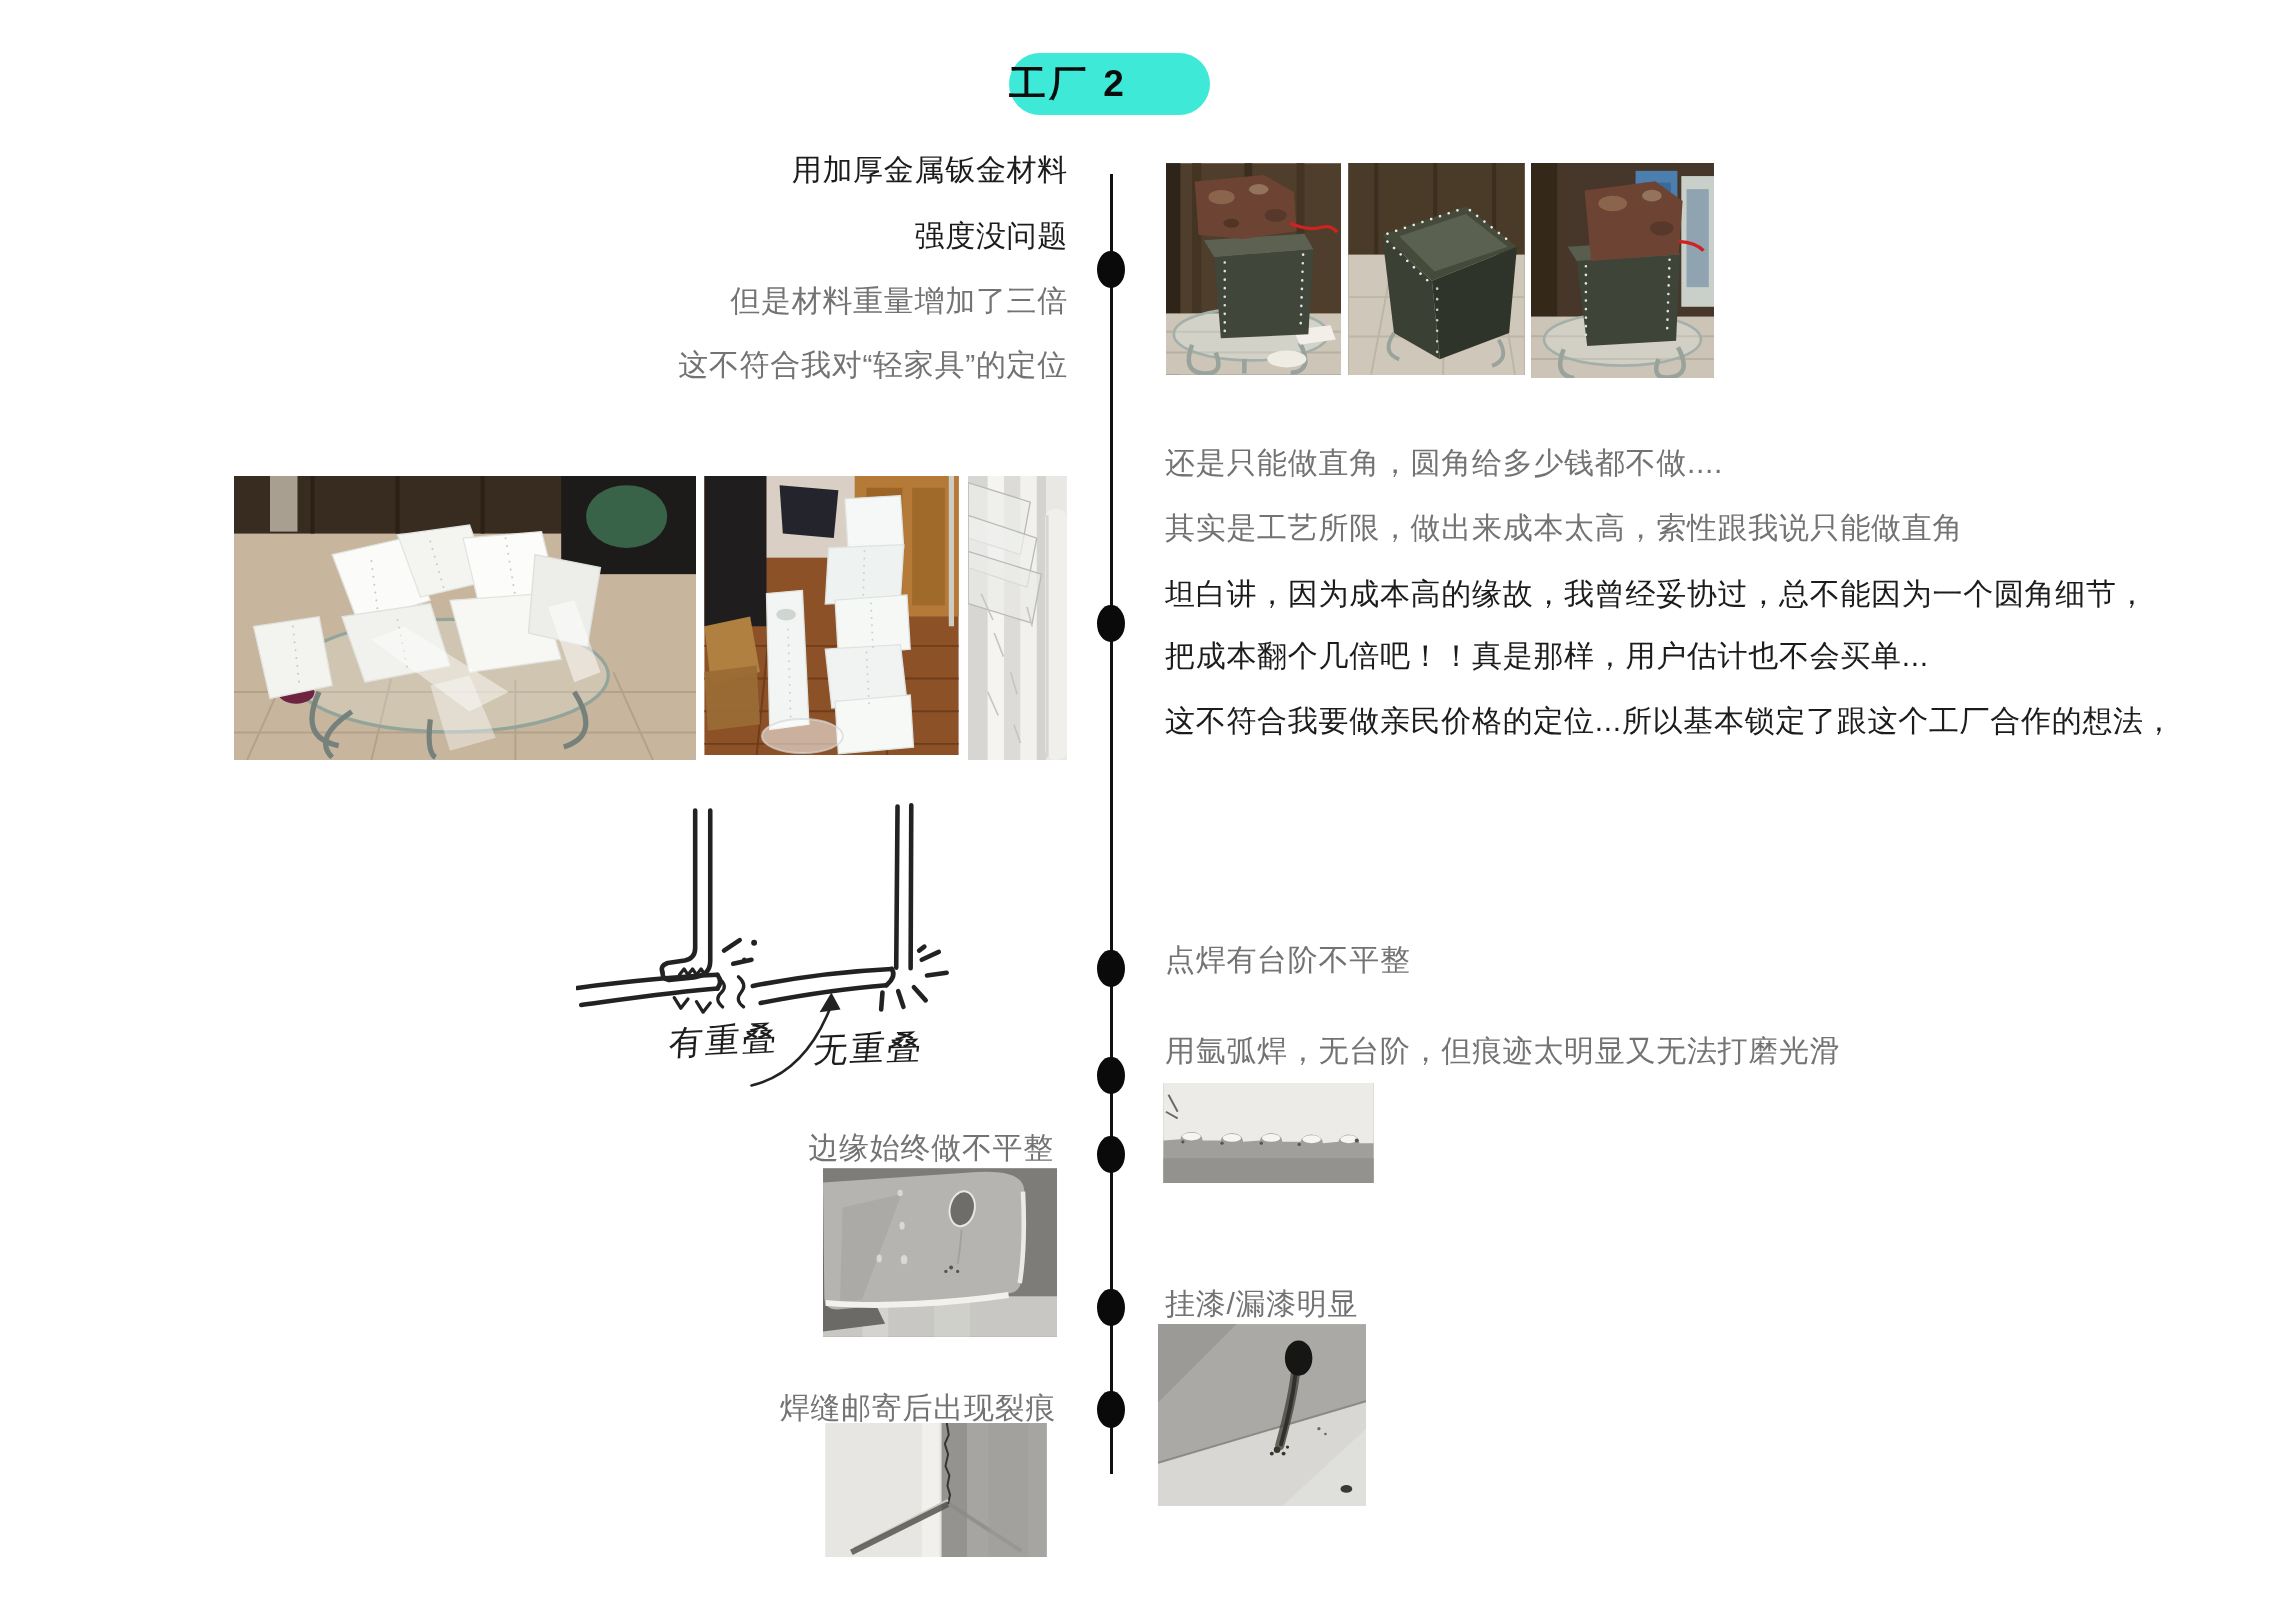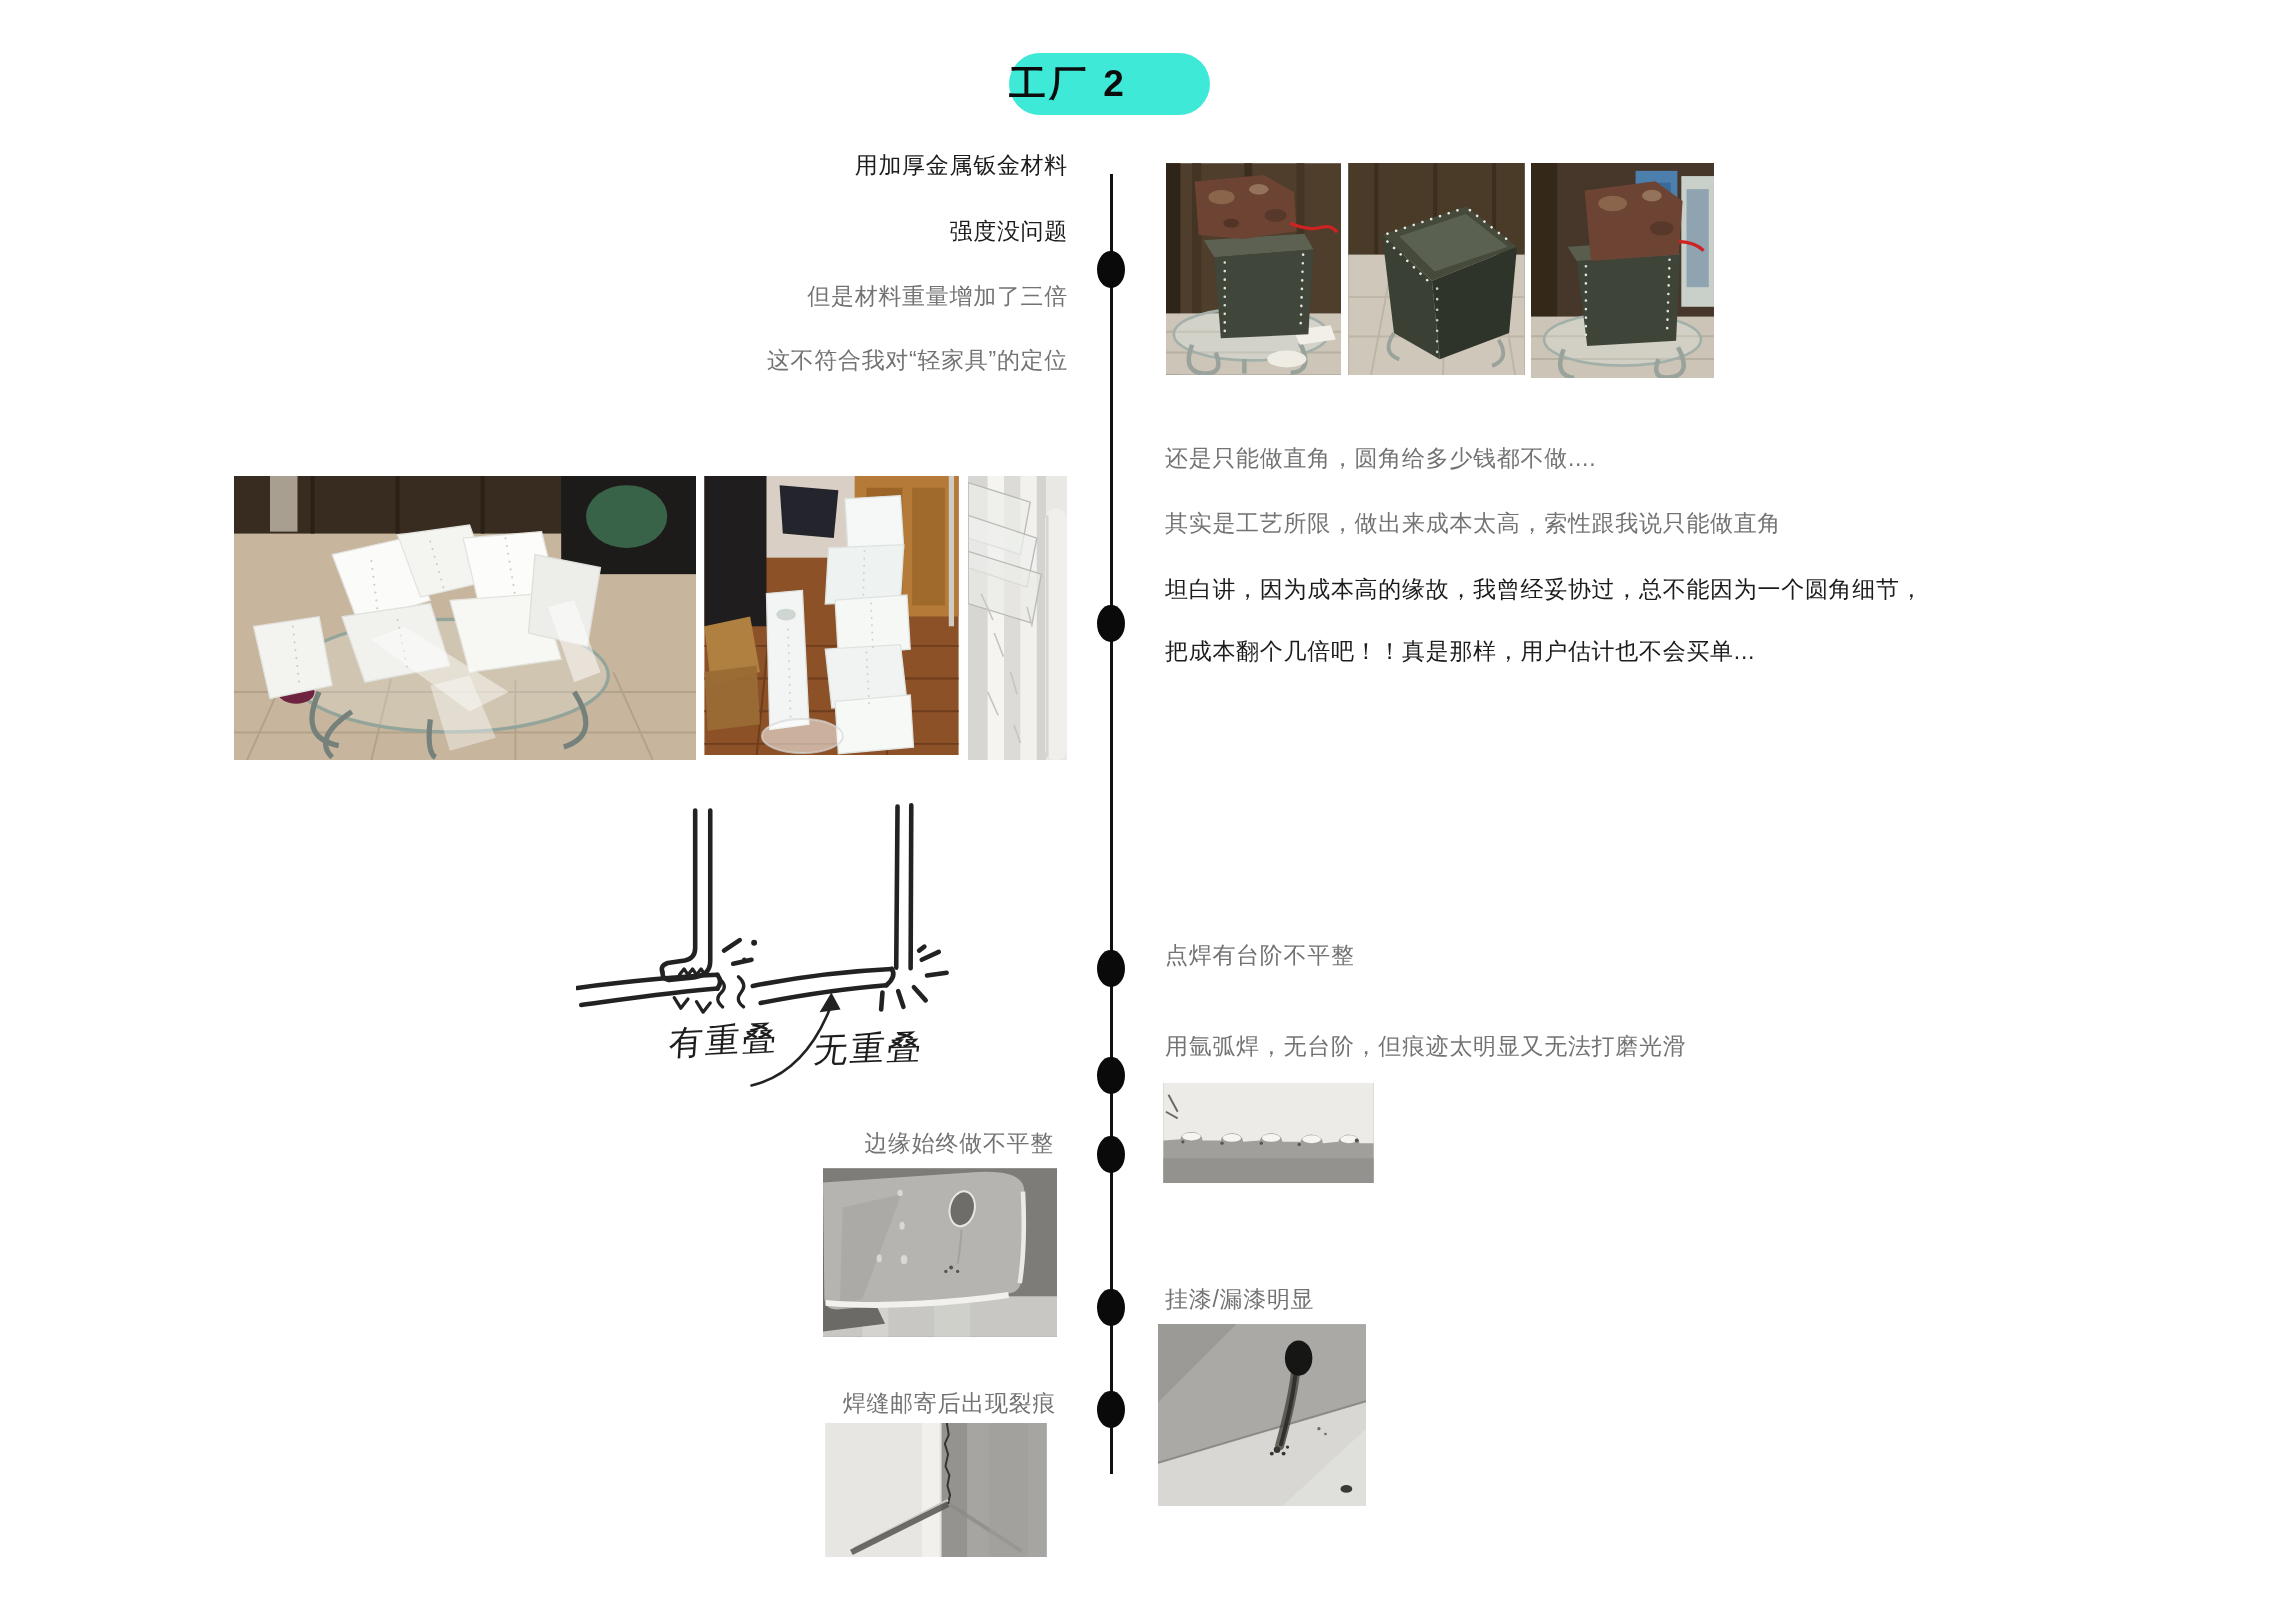--- a/index.html
+++ b/index.html
@@ -1,18 +1,18 @@
 <!DOCTYPE html>
 <html style="font-size:10.5px"><head>
 <meta charset="utf-8">
 <style>
   html,body{margin:0;padding:0;background:#ffffff;}
   .page{position:relative;width:2295px;height:1623px;background:#ffffff;overflow:hidden;
         font-family:"Liberation Sans","DejaVu Sans",sans-serif;}
-  .t{position:absolute;font-size:23px;line-height:1.25;white-space:nowrap;color:#1c1c1c;letter-spacing:0.7px;}
+  .t{position:absolute;font-size:30px;line-height:1.25;white-space:nowrap;color:#1c1c1c;letter-spacing:0.7px;}
   .red{color:#737373;}
   .b{font-weight:700;}
   .para{left:1165px;}
   .rcol{right:1227px;text-align:right;}
   .rlab{text-align:right;}
   .badge{position:absolute;left:1009px;top:53px;width:201px;height:62px;background:#3ee9d8;
          border-radius:31px;display:flex;align-items:center;}
   .badge span{font-size:37px;font-weight:700;color:#0c0c0c;letter-spacing:3.3px;}
   .tl-line{position:absolute;left:1110px;top:174px;width:3.3px;height:1300px;background:#111;}
   .tl-dot{position:absolute;left:1097px;width:27.5px;height:37px;border-radius:50%;background:#0a0a0a;}
@@ -40,20 +40,21 @@
 
   <div class="t rcol" style="top:151px">用加厚金属钣金材料</div>
   <div class="t rcol" style="top:217px">强度没问题</div>
   <div class="t rcol red" style="top:282px">但是材料重量增加了三倍</div>
   <div class="t rcol red" style="top:346px">这不符合我对“轻家具”的定位</div>
 
   <div class="t para red" style="top:444px">还是只能做直角，圆角给多少钱都不做....</div>
   <div class="t para red" style="top:509px">其实是工艺所限，做出来成本太高，索性跟我说只能做直角</div>
   <div class="t para" style="top:575px">坦白讲，因为成本高的缘故，我曾经妥协过，总不能因为一个圆角细节，</div>
   <div class="t para" style="top:637px">把成本翻个几倍吧！！真是那样，用户估计也不会买单...</div>
+  <div class="t para" style="top:702px">这不符合我要做亲民价格的定位...所以基本锁定了跟这个工厂合作的想法，</div>
 
   <div class="t para red" style="top:941px">点焊有台阶不平整</div>
   <div class="t para red" style="top:1032px">用氩弧焊，无台阶，但痕迹太明显又无法打磨光滑</div>
   <div class="t red rlab" style="top:1129px;right:1241px">边缘始终做不平整</div>
   <div class="t para red" style="top:1285px">挂漆/漏漆明显</div>
   <div class="t red rlab" style="top:1389px;right:1239px">焊缝邮寄后出现裂痕</div>
 
   <div class="ph" style="left:1166px;top:163px;width:175px;height:212px">
     <svg viewBox="0 0 268 324">
       <rect width="268" height="324" fill="#4e3e2b"></rect>

